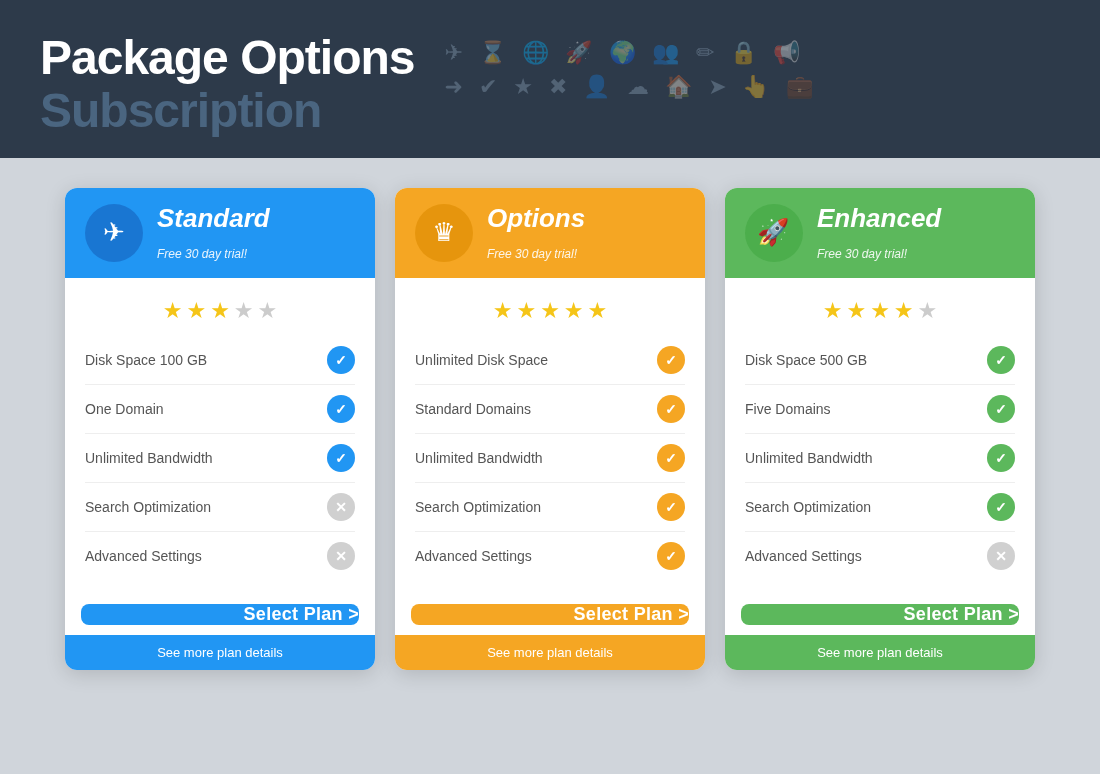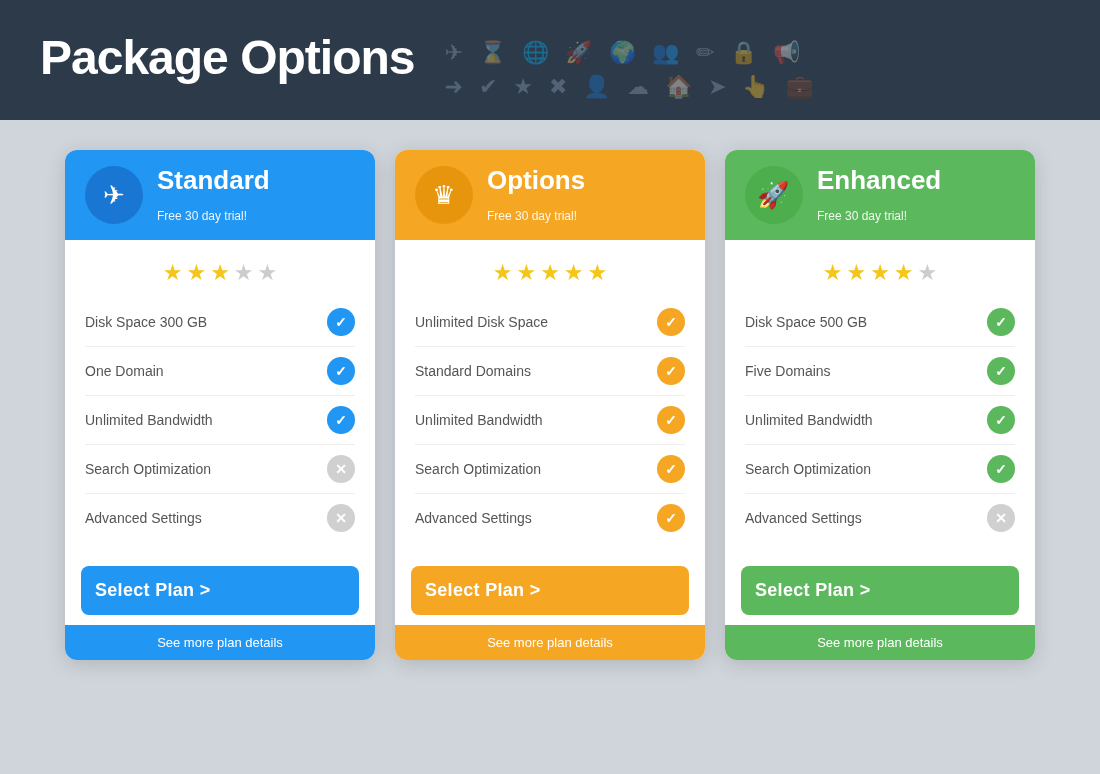--- a/index.html
+++ b/index.html
@@ -101,21 +101,21 @@
       justify-content: center;
       flex-shrink: 0;
       font-size: 26px;
       color: white;
     }
 
     .plan-card.blue .plan-icon-circle { background: #1976d2; }
     .plan-card.yellow .plan-icon-circle { background: #e6950d; }
     .plan-card.green .plan-icon-circle { background: #4cae4c; }
 
-    .plan-title-block { color: white; }
+    .plan-title-block { color: white; font-style: italic; }
     .plan-name {
       font-size: 26px;
       font-weight: 800;
       line-height: 1;
     }
     .plan-trial {
       font-size: 12px;
       opacity: 0.9;
       margin-top: 16px;
     }
@@ -166,28 +166,27 @@
     }
 
     .check-yes.blue { background: #2196f3; }
     .check-yes.yellow { background: #f5a623; }
     .check-yes.green { background: #5cb85c; }
     .check-no { background: #d0d0d0; }
 
     .select-btn {
       display: block;
       margin: 14px 16px 10px 16px;
-      padding: 14px;
       border-radius: 8px;
       border: none;
       cursor: pointer;
       font-size: 18px;
       font-weight: 700;
       color: white;
-      text-align: left;
+      text-align: right;
       letter-spacing: 0.3px;
     }
 
     .plan-card.blue .select-btn { background: #2196f3; }
     .plan-card.yellow .select-btn { background: #f5a623; }
     .plan-card.green .select-btn { background: #5cb85c; }
 
     .plan-footer {
       padding: 10px;
       text-align: center;
@@ -214,20 +213,21 @@
     .plan-card.blue .plan-header::before { background: #1976d2; }
     .plan-card.yellow .plan-header::before { background: #e6950d; }
     .plan-card.green .plan-header::before { background: #4cae4c; }
   </style>
 </head>
 <body>
 
 <div class="header">
   <div class="header-titles">
     <div class="header-title-main">Package Options</div>
+    <div class="header-title-sub">Subscription</div>
   </div>
   <div class="header-icons">
     <div class="icon-row">
       <span class="icon-sym">✈</span>
       <span class="icon-sym">⌛</span>
       <span class="icon-sym">🌐</span>
       <span class="icon-sym">🚀</span>
       <span class="icon-sym">🌍</span>
       <span class="icon-sym">👥</span>
       <span class="icon-sym">✏</span>
@@ -261,21 +261,21 @@
       </div>
       <div class="plan-body">
         <div class="stars-row">
           <span class="star-filled">★</span>
           <span class="star-filled">★</span>
           <span class="star-filled">★</span>
           <span class="star-empty">★</span>
           <span class="star-empty">★</span>
         </div>
         <div class="feature-row">
-          <span class="feature-label">Disk Space 300 GB</span>
+          <span class="feature-label">Disk Space 100 GB</span>
           <div class="check-badge check-yes blue">✓</div>
         </div>
         <div class="feature-row">
           <span class="feature-label">One Domain</span>
           <div class="check-badge check-yes blue">✓</div>
         </div>
         <div class="feature-row">
           <span class="feature-label">Unlimited Bandwidth</span>
           <div class="check-badge check-yes blue">✓</div>
         </div>

